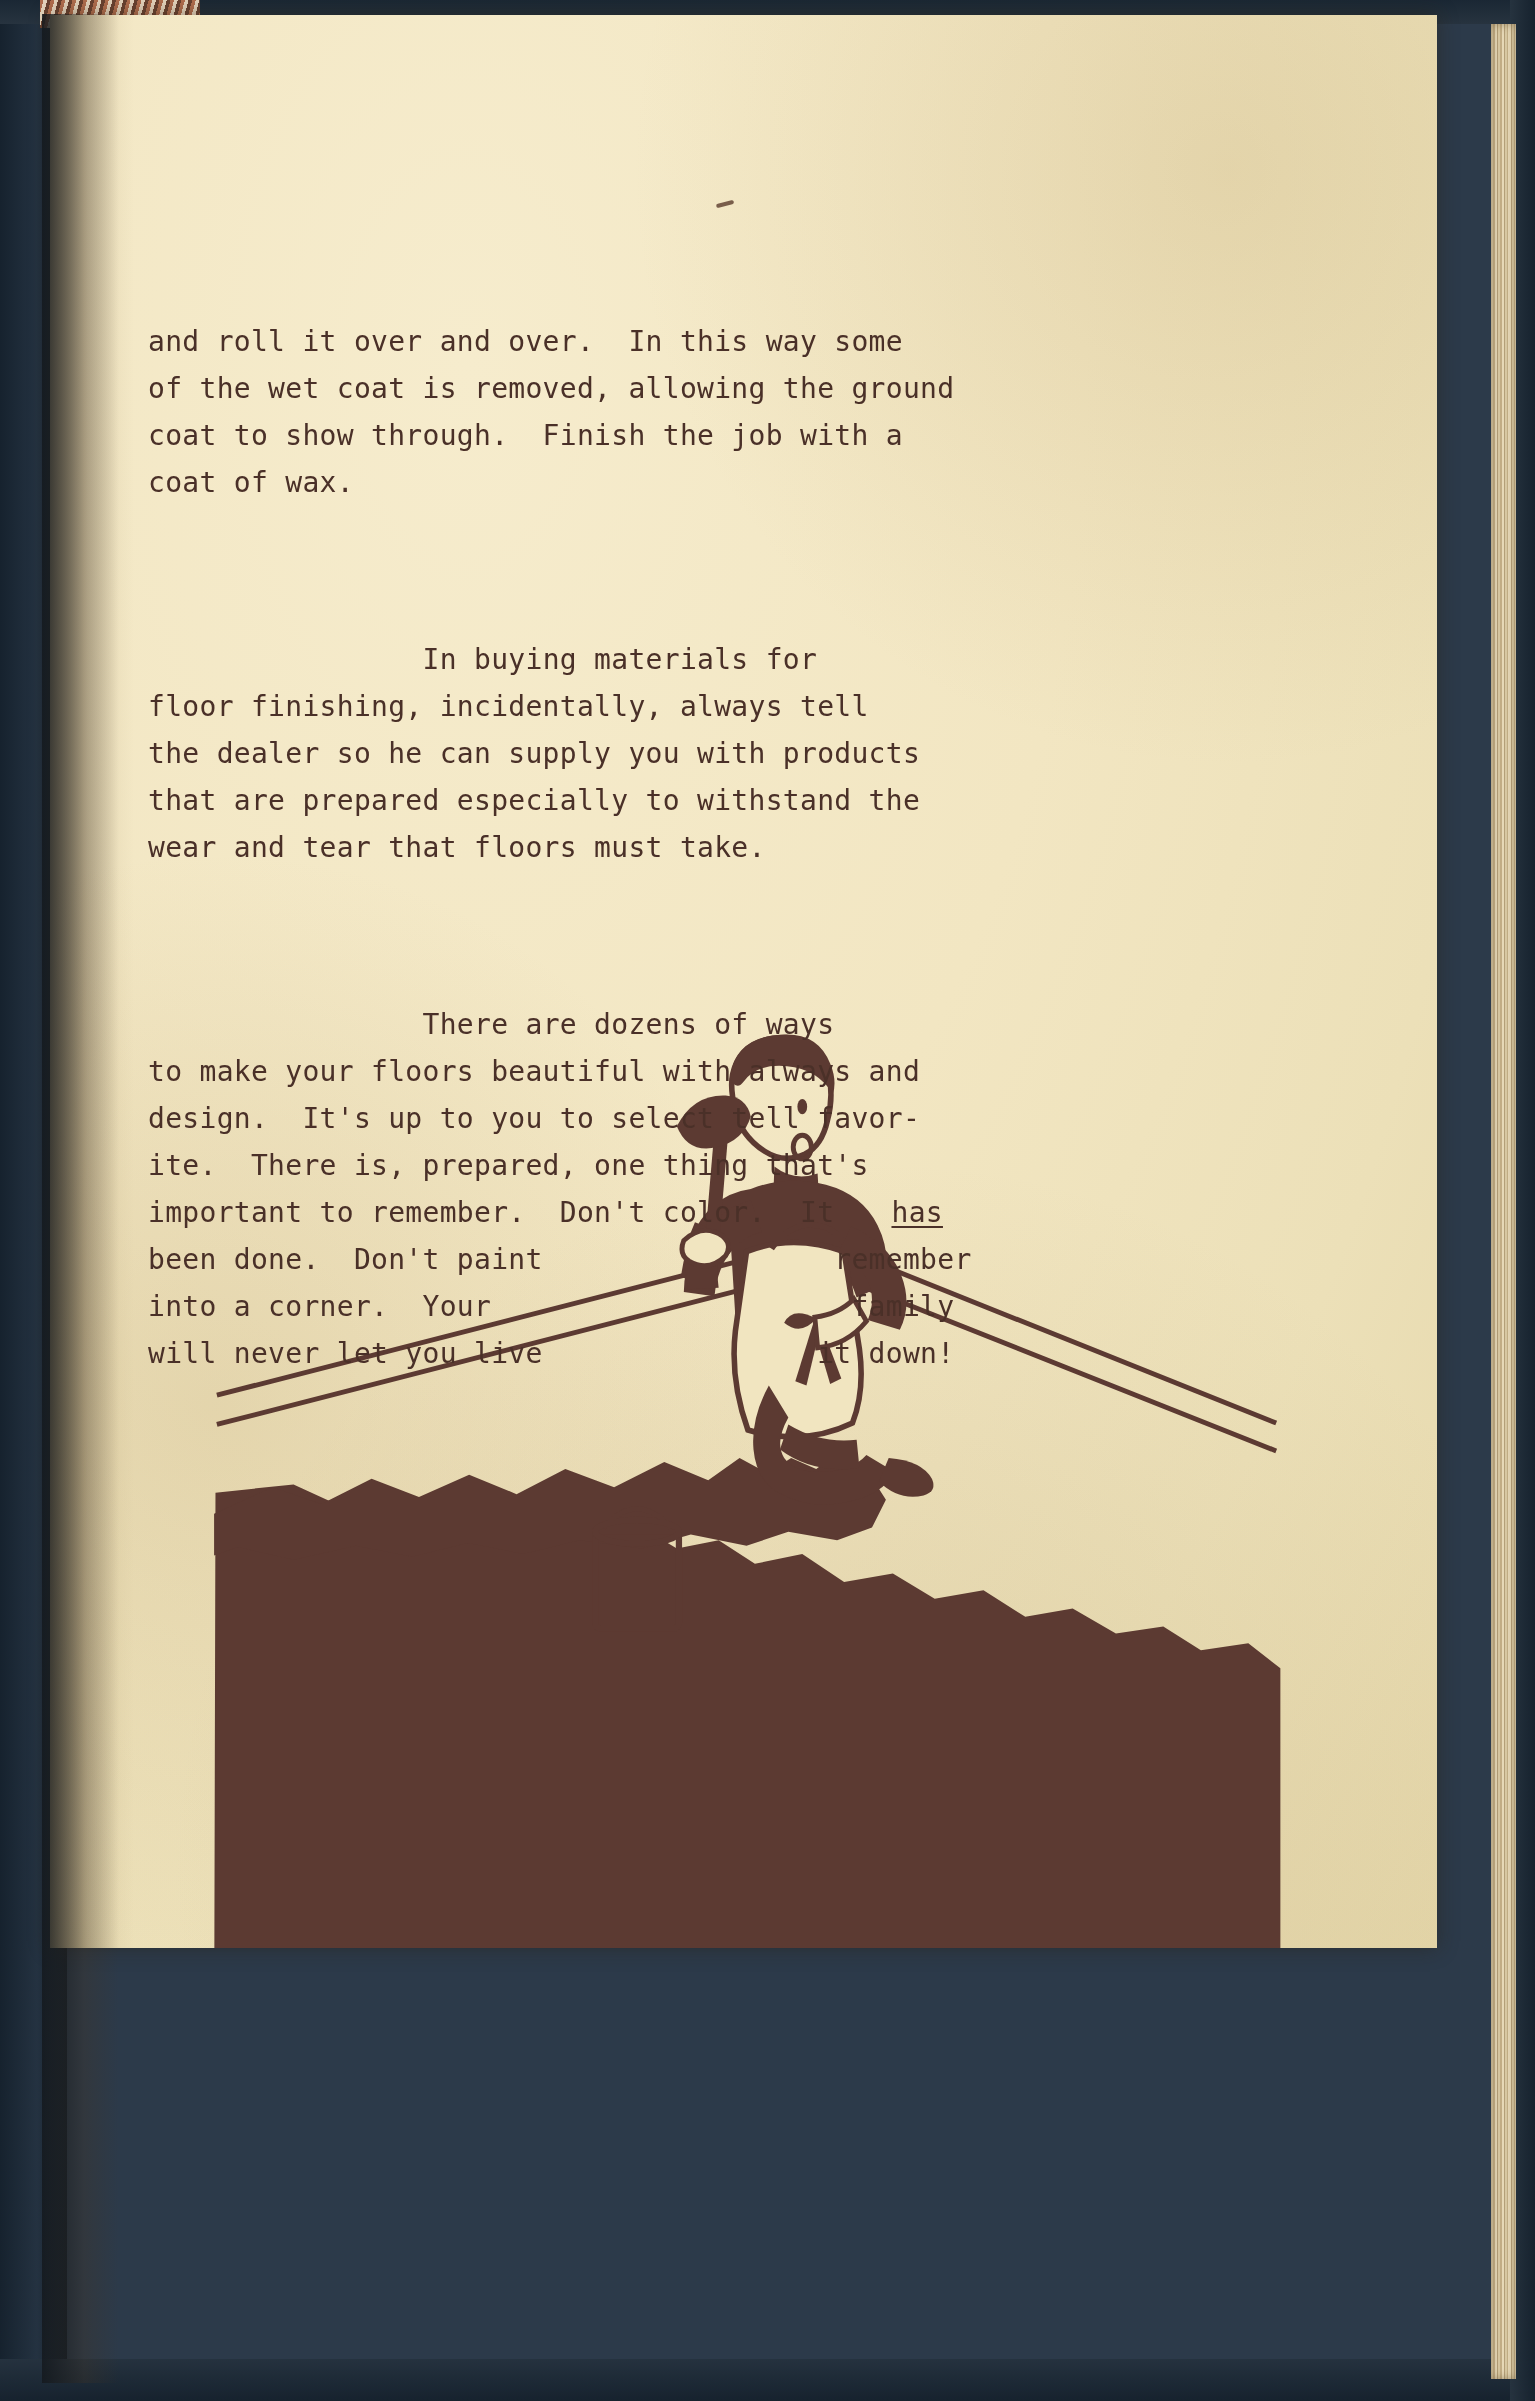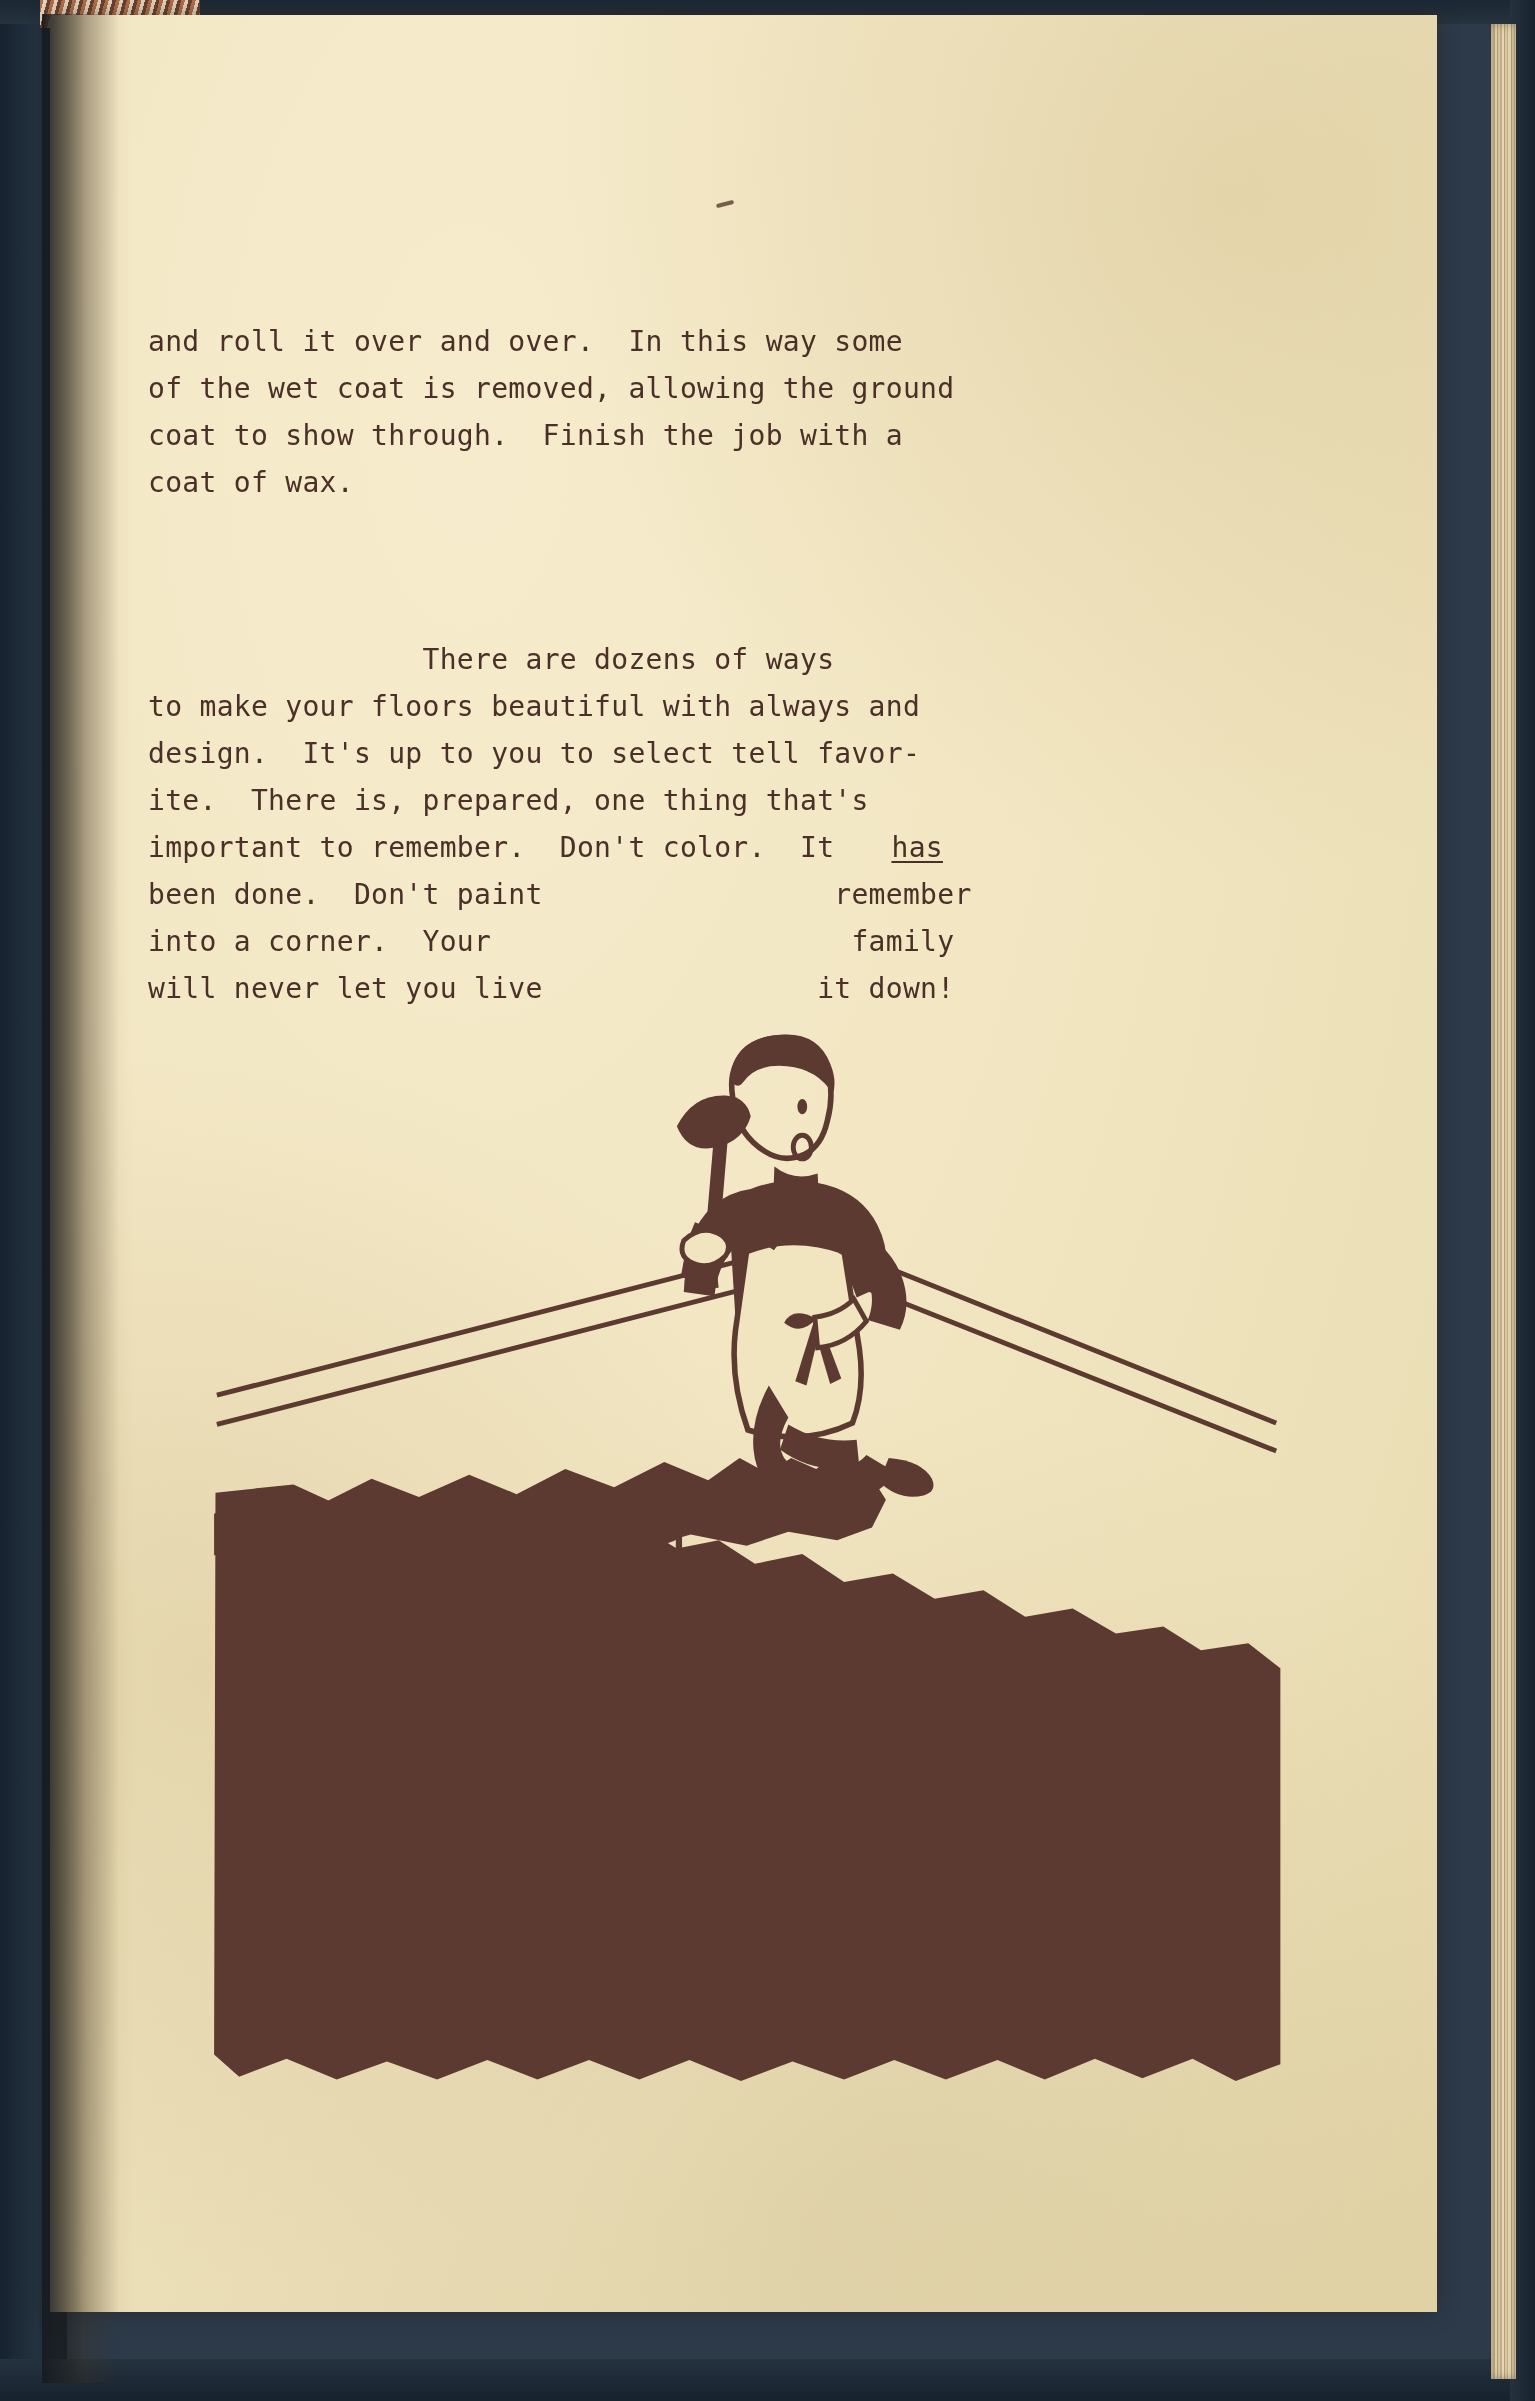--- a/index.html
+++ b/index.html
@@ -77,21 +77,21 @@
       #b39f78 5.6px,#b39f78 7px);
     box-shadow: inset 0 0 9.8px rgba(90,70,40,.5);
   }
 
   
   #page {
     position: absolute;
     left: 50px;
     top: 15.3px;
     width: 1387px;
-    height: 2297px;
+    height: 1933px;
     background:
       radial-gradient(ellipse at 30% 18%, #f6eccd 0%, #f2e6c2 45%, #ece0b8 75%, #e4d6a9 100%);
     box-shadow: 0 0 19.5px rgba(40,30,15,.45);
     overflow: hidden;
   }
   
   #page:after {
     content: "";
     position: absolute; inset: 0;
     background:
@@ -165,20 +165,25 @@
   <div id="page">
     <div id="page-curl"></div>
 
     <div id="stray-mark"></div>
 
     <div id="text-block">
       <p class="para">and roll it over and over.  In this way some
 of the wet coat is removed, allowing the ground
 coat to show through.  Finish the job with a
 coat of wax.</p>
+      <p class="para">                In buying materials for
+floor finishing, incidentally, always tell
+the dealer so he can supply you with products
+that are prepared especially to withstand the
+wear and tear that floors must take.</p>
       <p class="para last"><span>                There are dozens of ways</span>
 <span>to make your floors beautiful with always and</span>
 <span>design.  It's up to you to select tell favor-</span>
 <span>ite.  There is, prepared, one thing that's</span>
 <span>important to remember.  Don't color.  It </span><span class="u">has</span>
 <span>been done.  Don't paint                 remember</span>
 <span>into a corner.  Your                     family</span>
 <span>will never let you live                it down!</span></p>
     </div>
 

